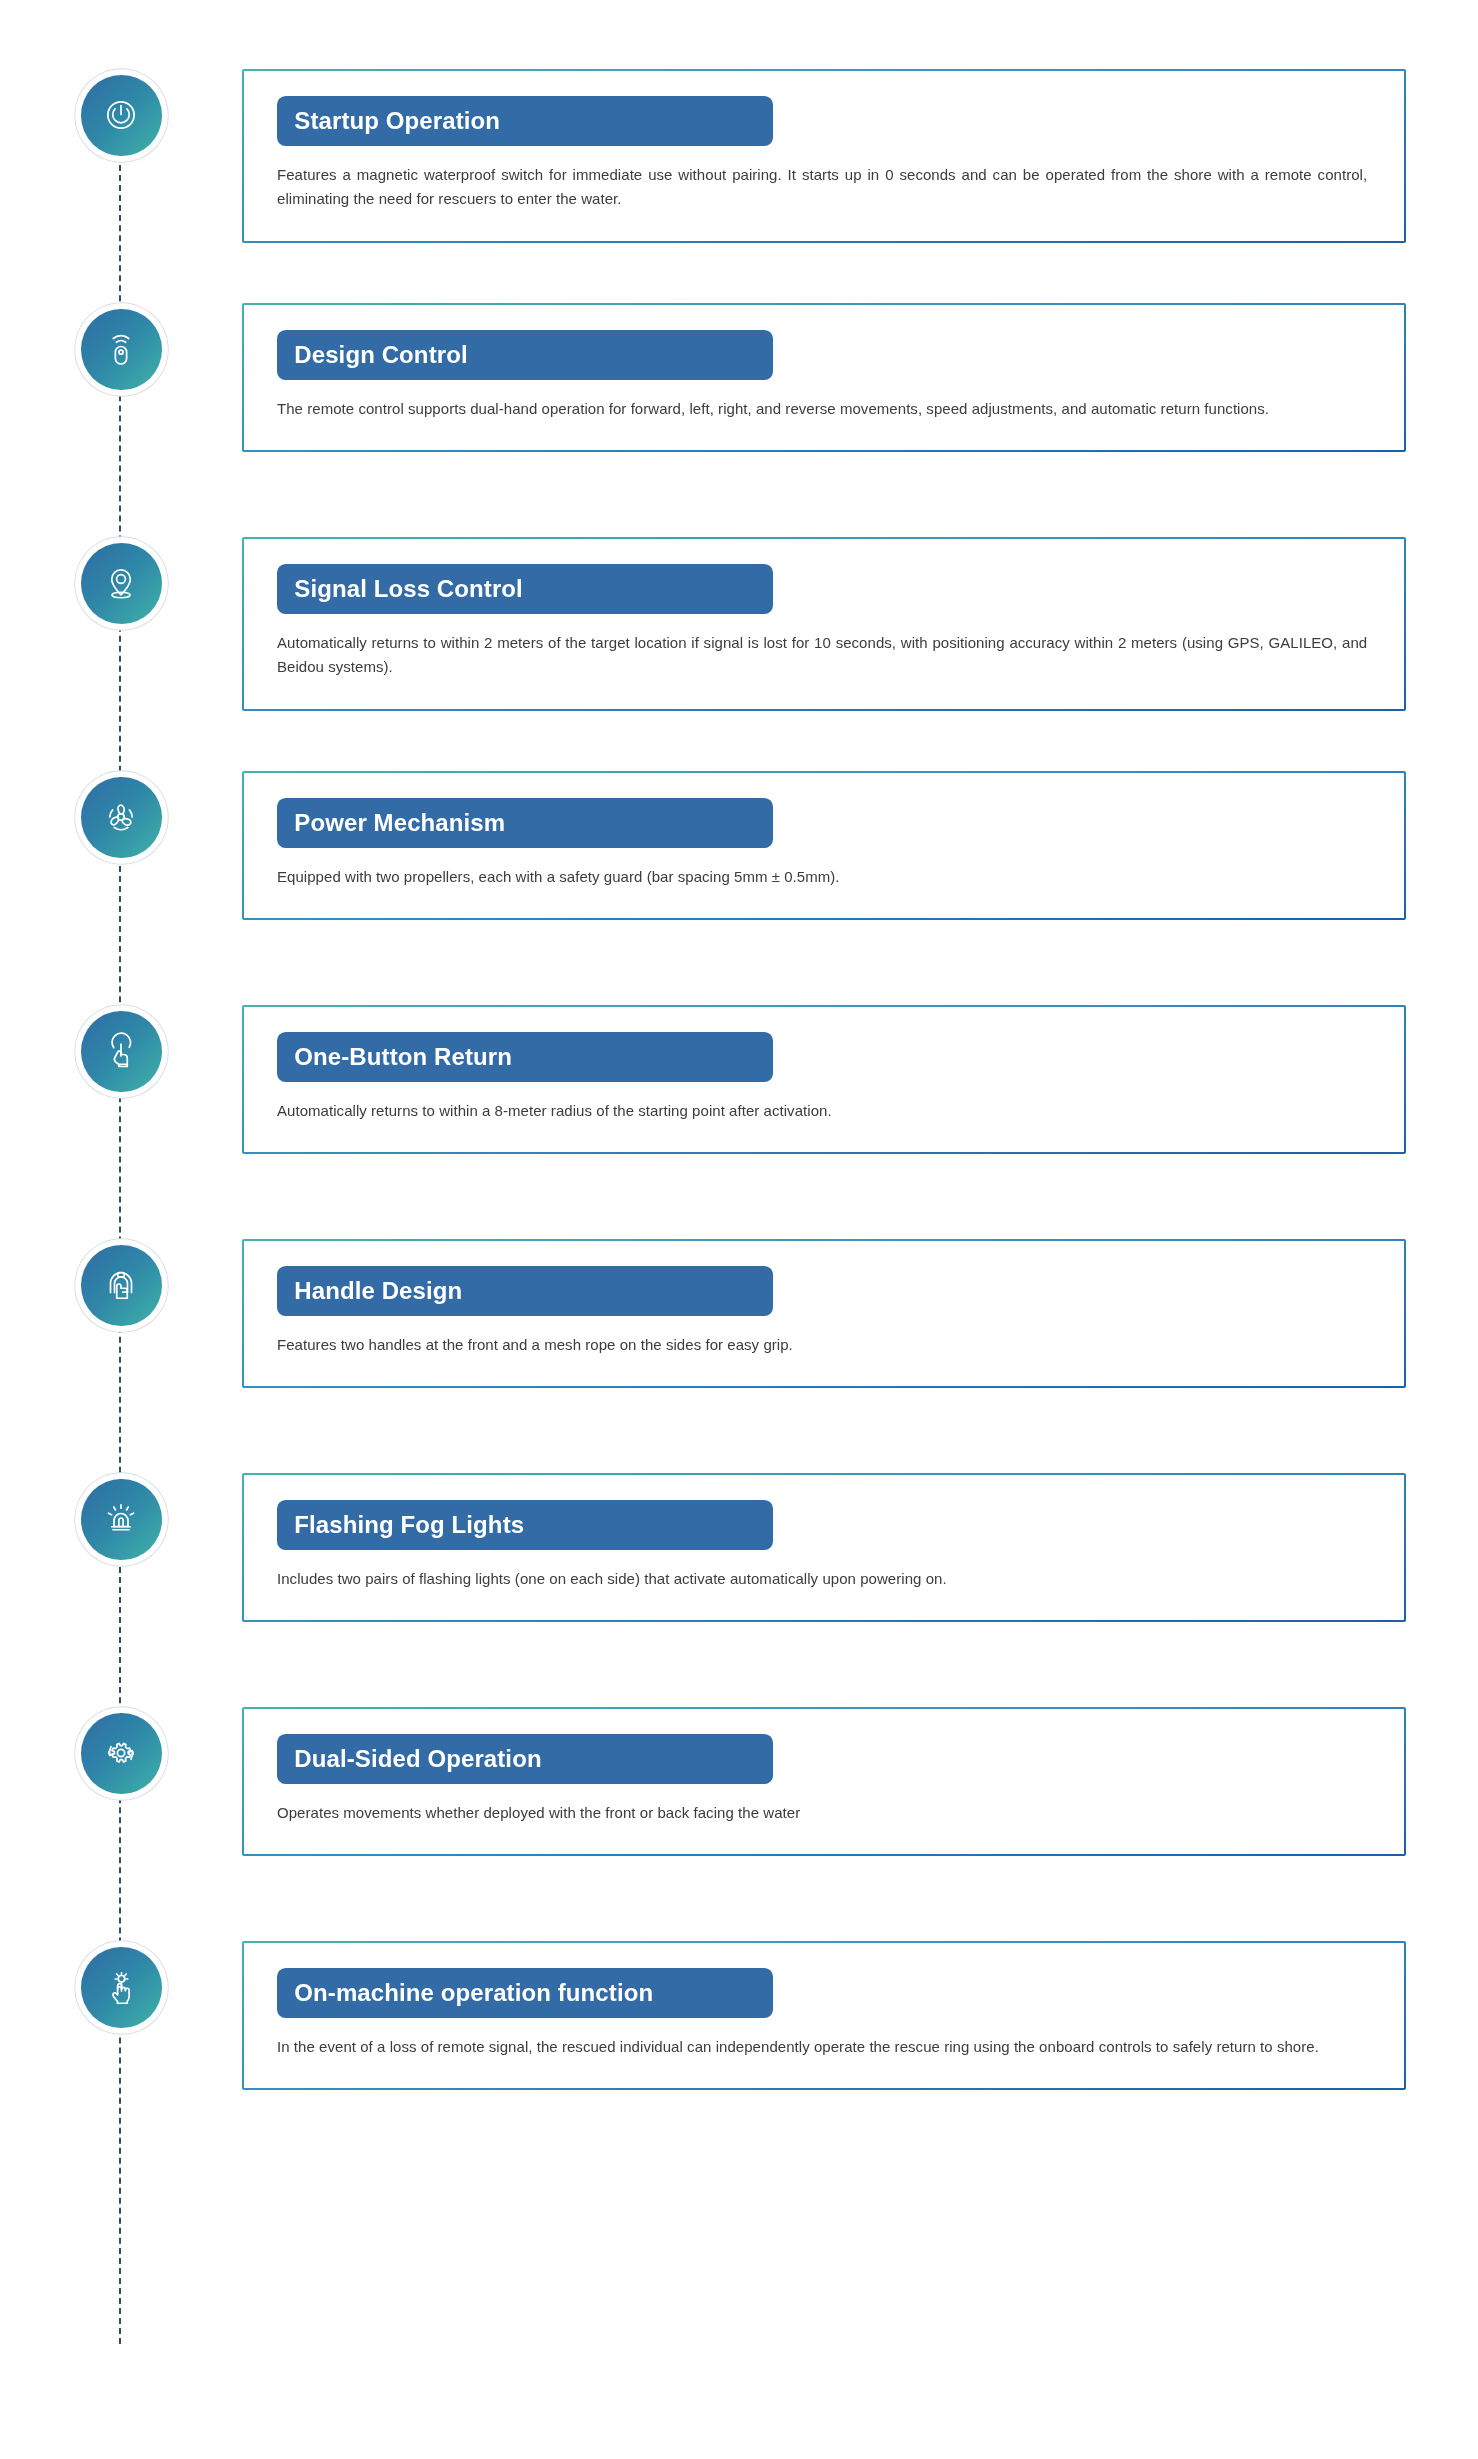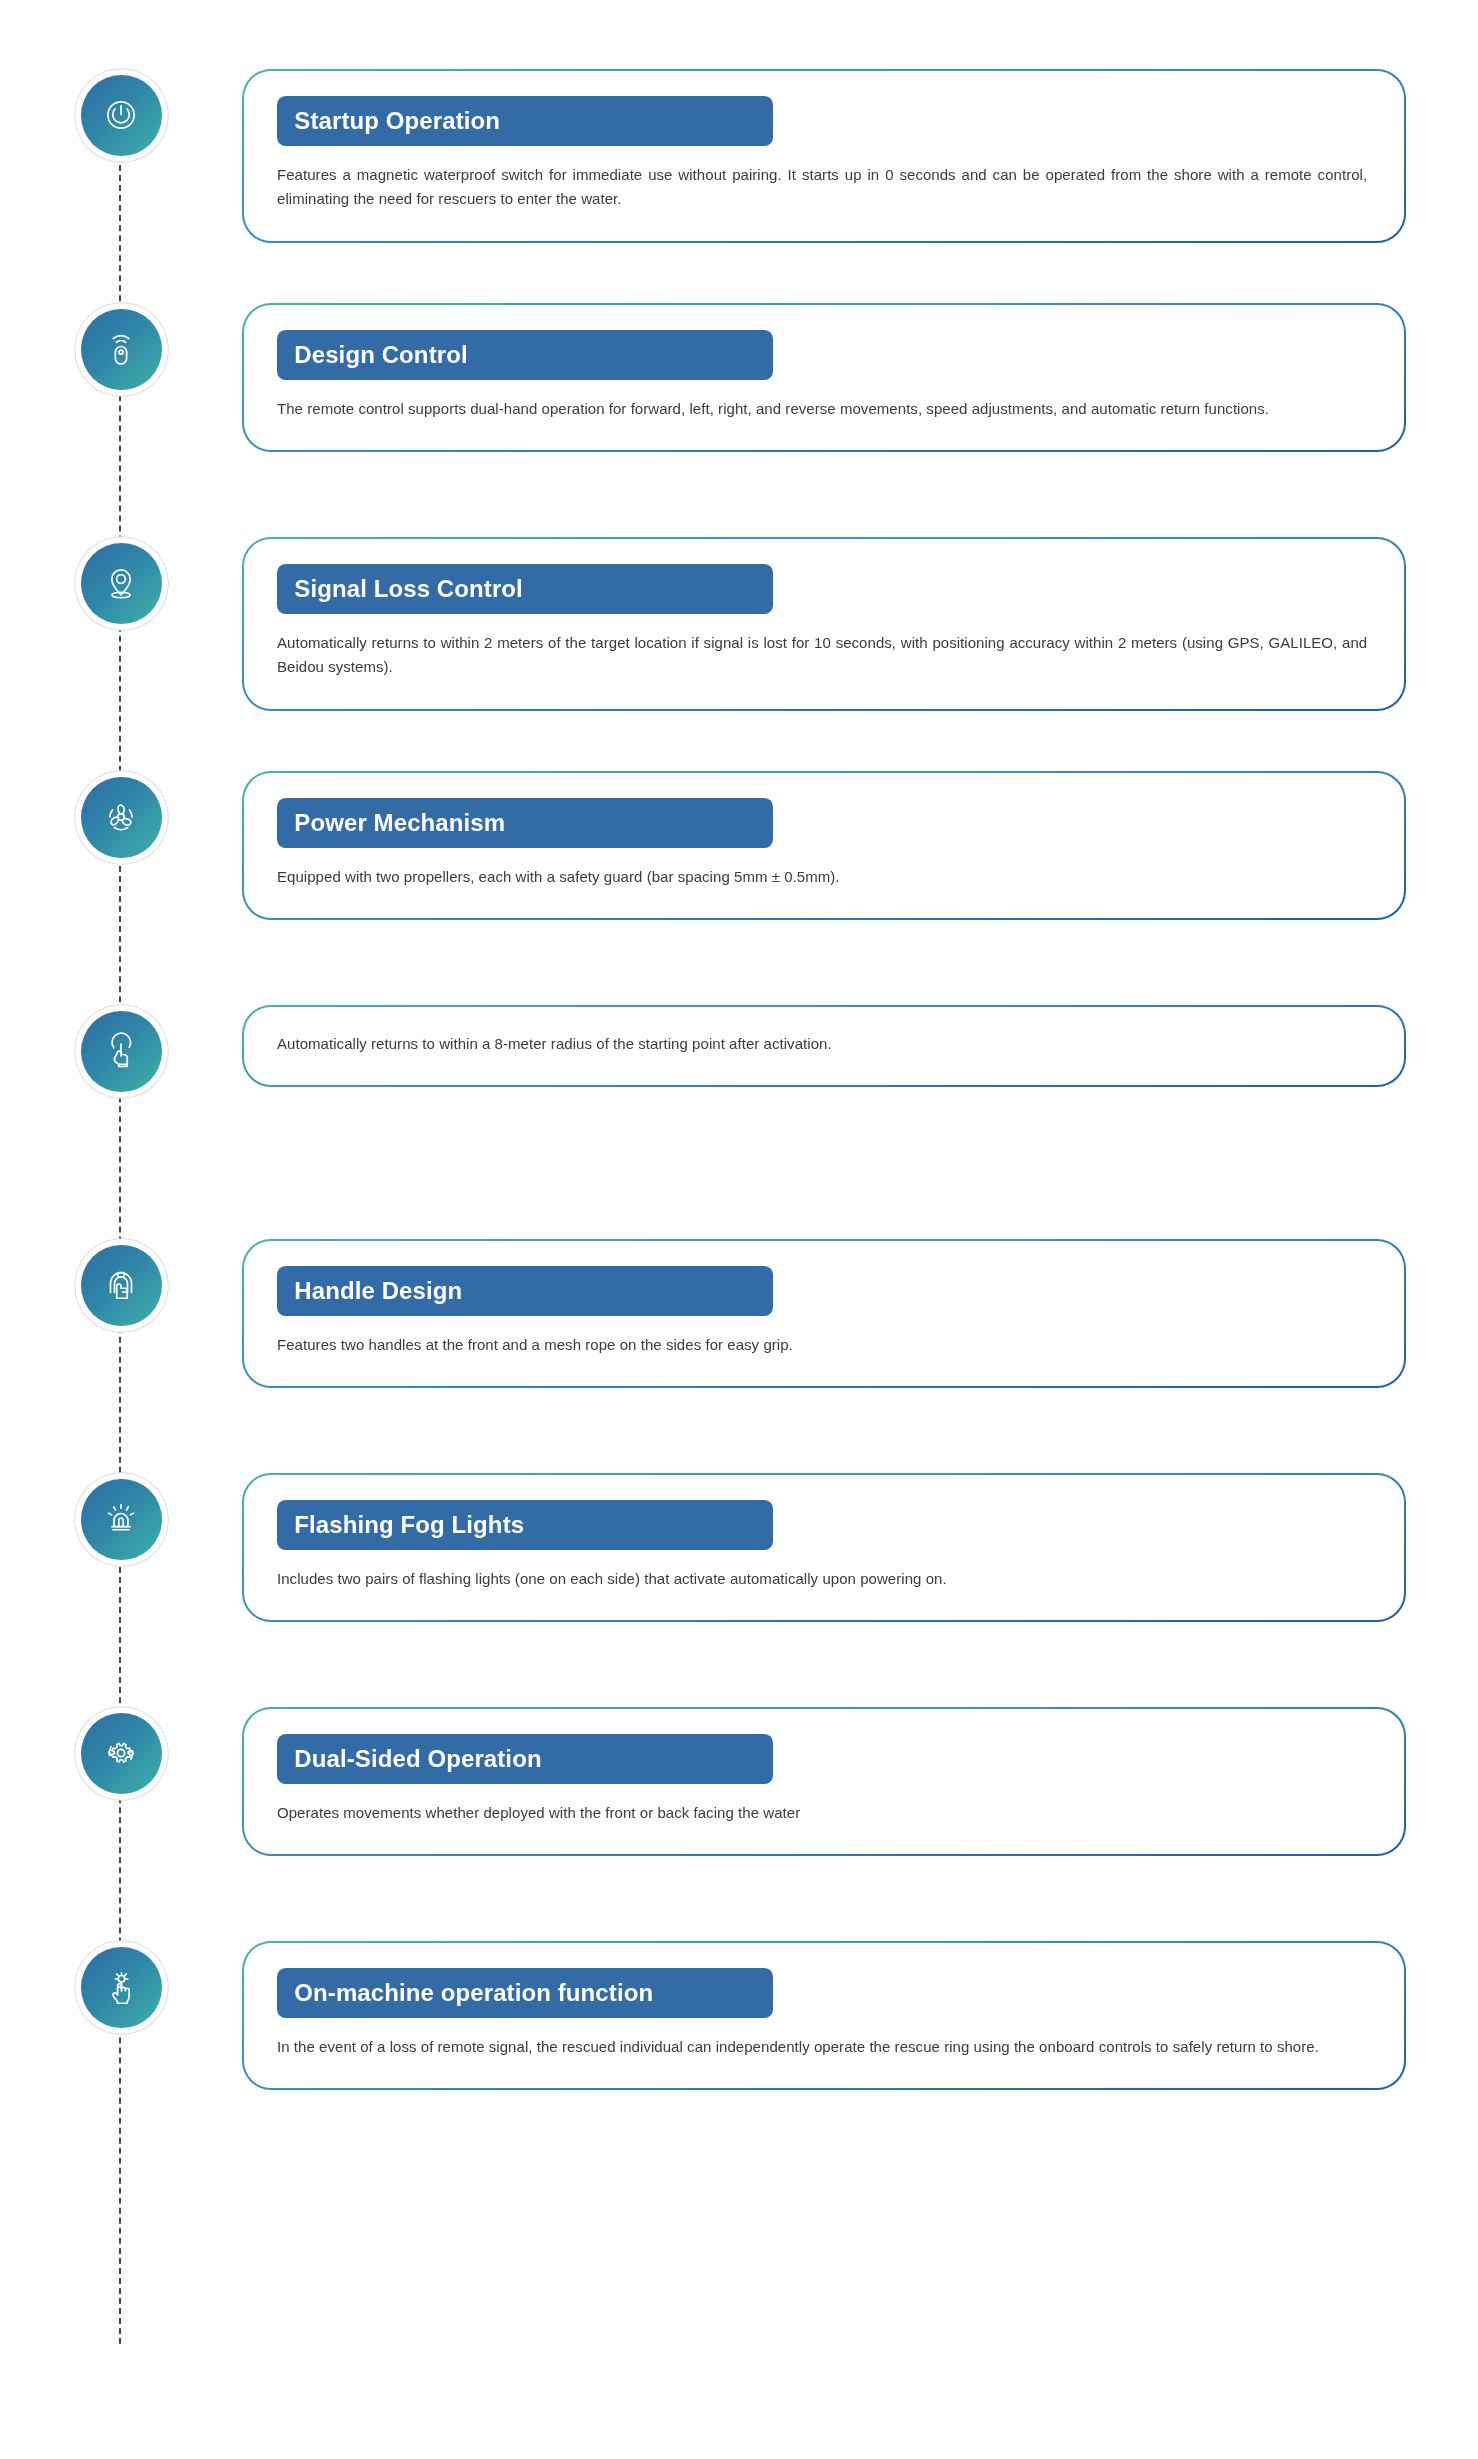--- a/index.html
+++ b/index.html
@@ -83,21 +83,21 @@
 
   
   .card-col {
     flex: 1 1 auto;
     padding-right: 73px;
   }
 
   .card {
     position: relative;
     background: #ffffff;
-    border-radius: 29px;
+    border-radius: 2px;
     padding: 25px 33px 29px 33px;
     
     border: 2.9px solid transparent;
     background-image:
       linear-gradient(#ffffff, #ffffff),
       linear-gradient(170deg, #45b3ab 0%, #3690bf 42%, #1d5fa8 100%);
     background-origin: border-box;
     background-clip: padding-box, border-box;
   }
 
@@ -226,20 +226,21 @@
               <path d="M10.2 13.4 A7.4 7.4 0 1 1 22.6 13.0"></path>
               <path d="M16 10.5 L16 20.0"></path>
               <path d="M16 17.3 C16 16.0 14.0 15.6 13.4 16.8 L11.0 21.4 C10.4 22.6 11.0 24.3 12.2 25.2 L14.2 26.7 L21.0 26.7 L21.0 21.3 C21.0 19.9 20.2 19.2 19.0 19.0 L16 18.6"></path>
               <path d="M14.2 26.7 L14.2 28.4 L21.0 28.4 L21.0 26.7"></path>
             </svg>
           </span>
         </div>
       </div>
       <div class="card-col">
         <div class="card">
+          <div class="card-title">One-Button Return</div>
           <div class="card-desc">Automatically returns to within a 8-meter radius of the starting point after activation.</div>
         </div>
       </div>
     </div>
 
     <div class="tl-row">
       <div class="node-col">
         <div class="node">
           <span>
             <svg viewBox="0 0 32 32">

